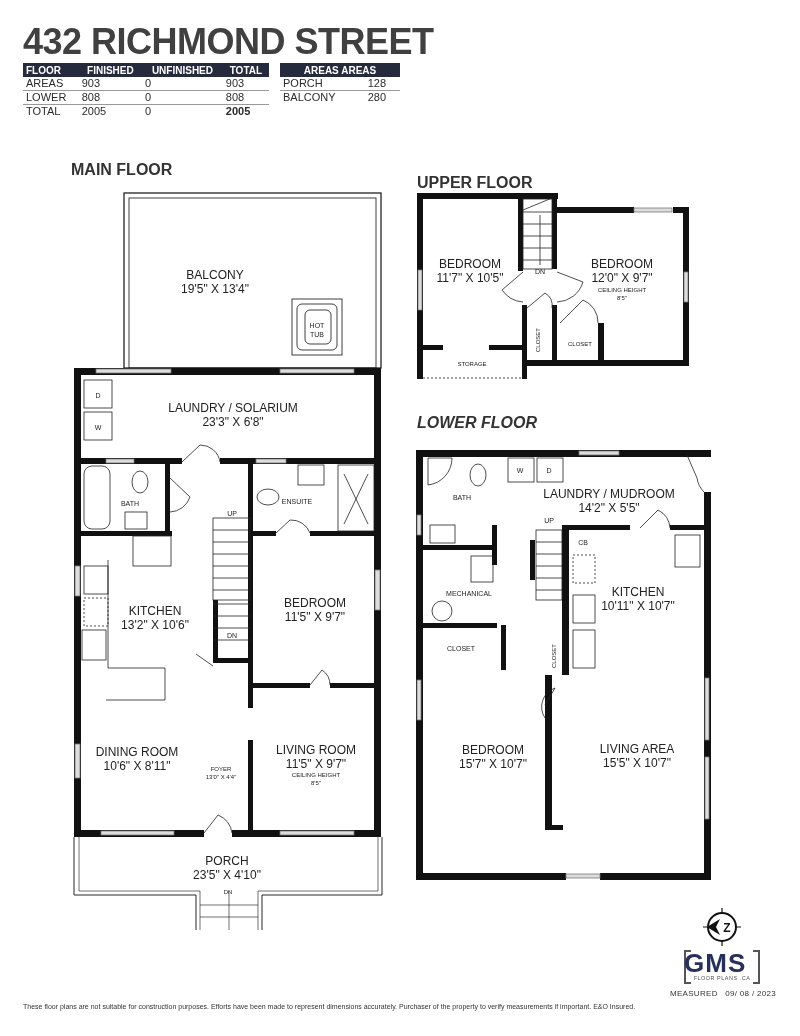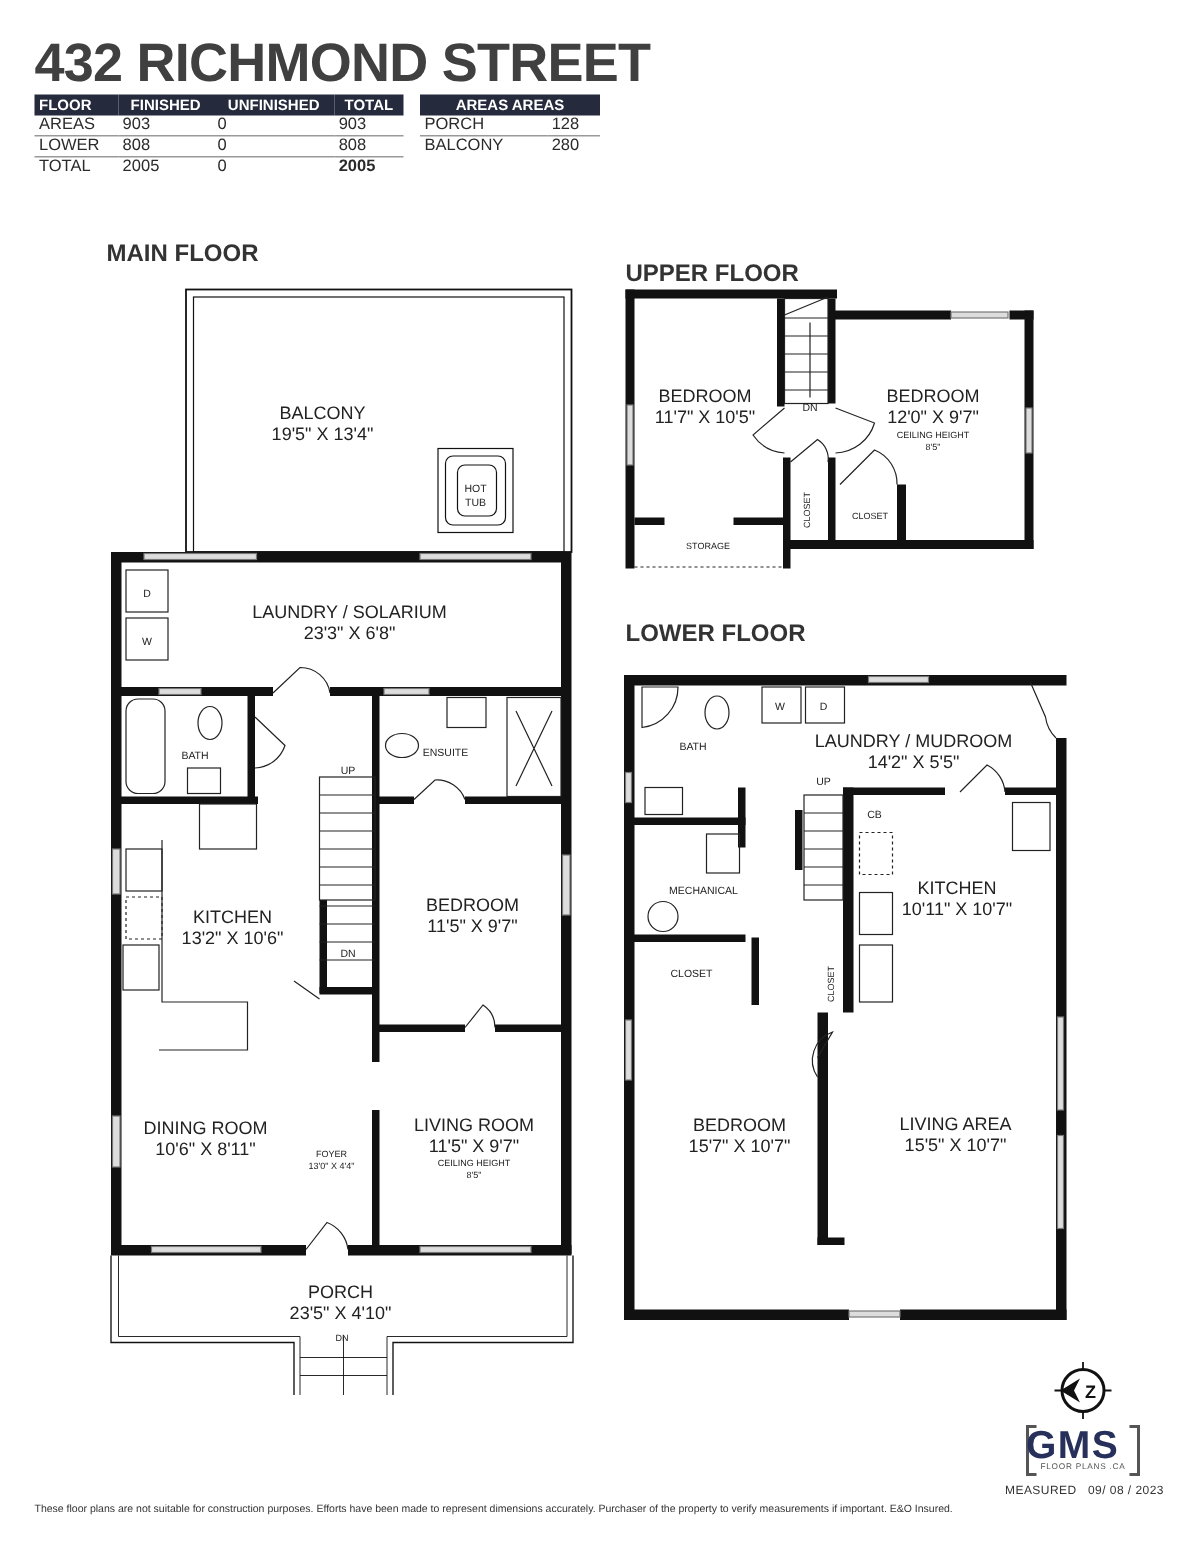--- a/index.html
+++ b/index.html
@@ -71,21 +71,21 @@
   </tr>
   <tr>
     <td>BALCONY</td>
     <td class="c">280</td>
   </tr>
 </tbody>
   </table>
 
 <h2 class="floor-h" style="left:71px;top:161px;">MAIN FLOOR</h2>
 <h2 class="floor-h" style="left:417px;top:174px;">UPPER FLOOR</h2>
-<h2 class="floor-h" style="left:417px;top:414px;">LOWER FLOOR</h2>
+<h2 class="floor-h" style="left:417px;top:414px;font-style:italic;">LOWER FLOOR</h2>
 
 <svg width="800" height="1036" viewBox="0 0 800 1036">
 
   <g fill="none" stroke="#111">
 
     <rect x="124" y="193" width="257" height="175" stroke-width="1.2"></rect>
     <rect x="129" y="198" width="247" height="170" stroke-width="0.8"></rect>
 
     <g>
       <rect x="292" y="299" width="50" height="56" stroke-width="0.8"></rect>

